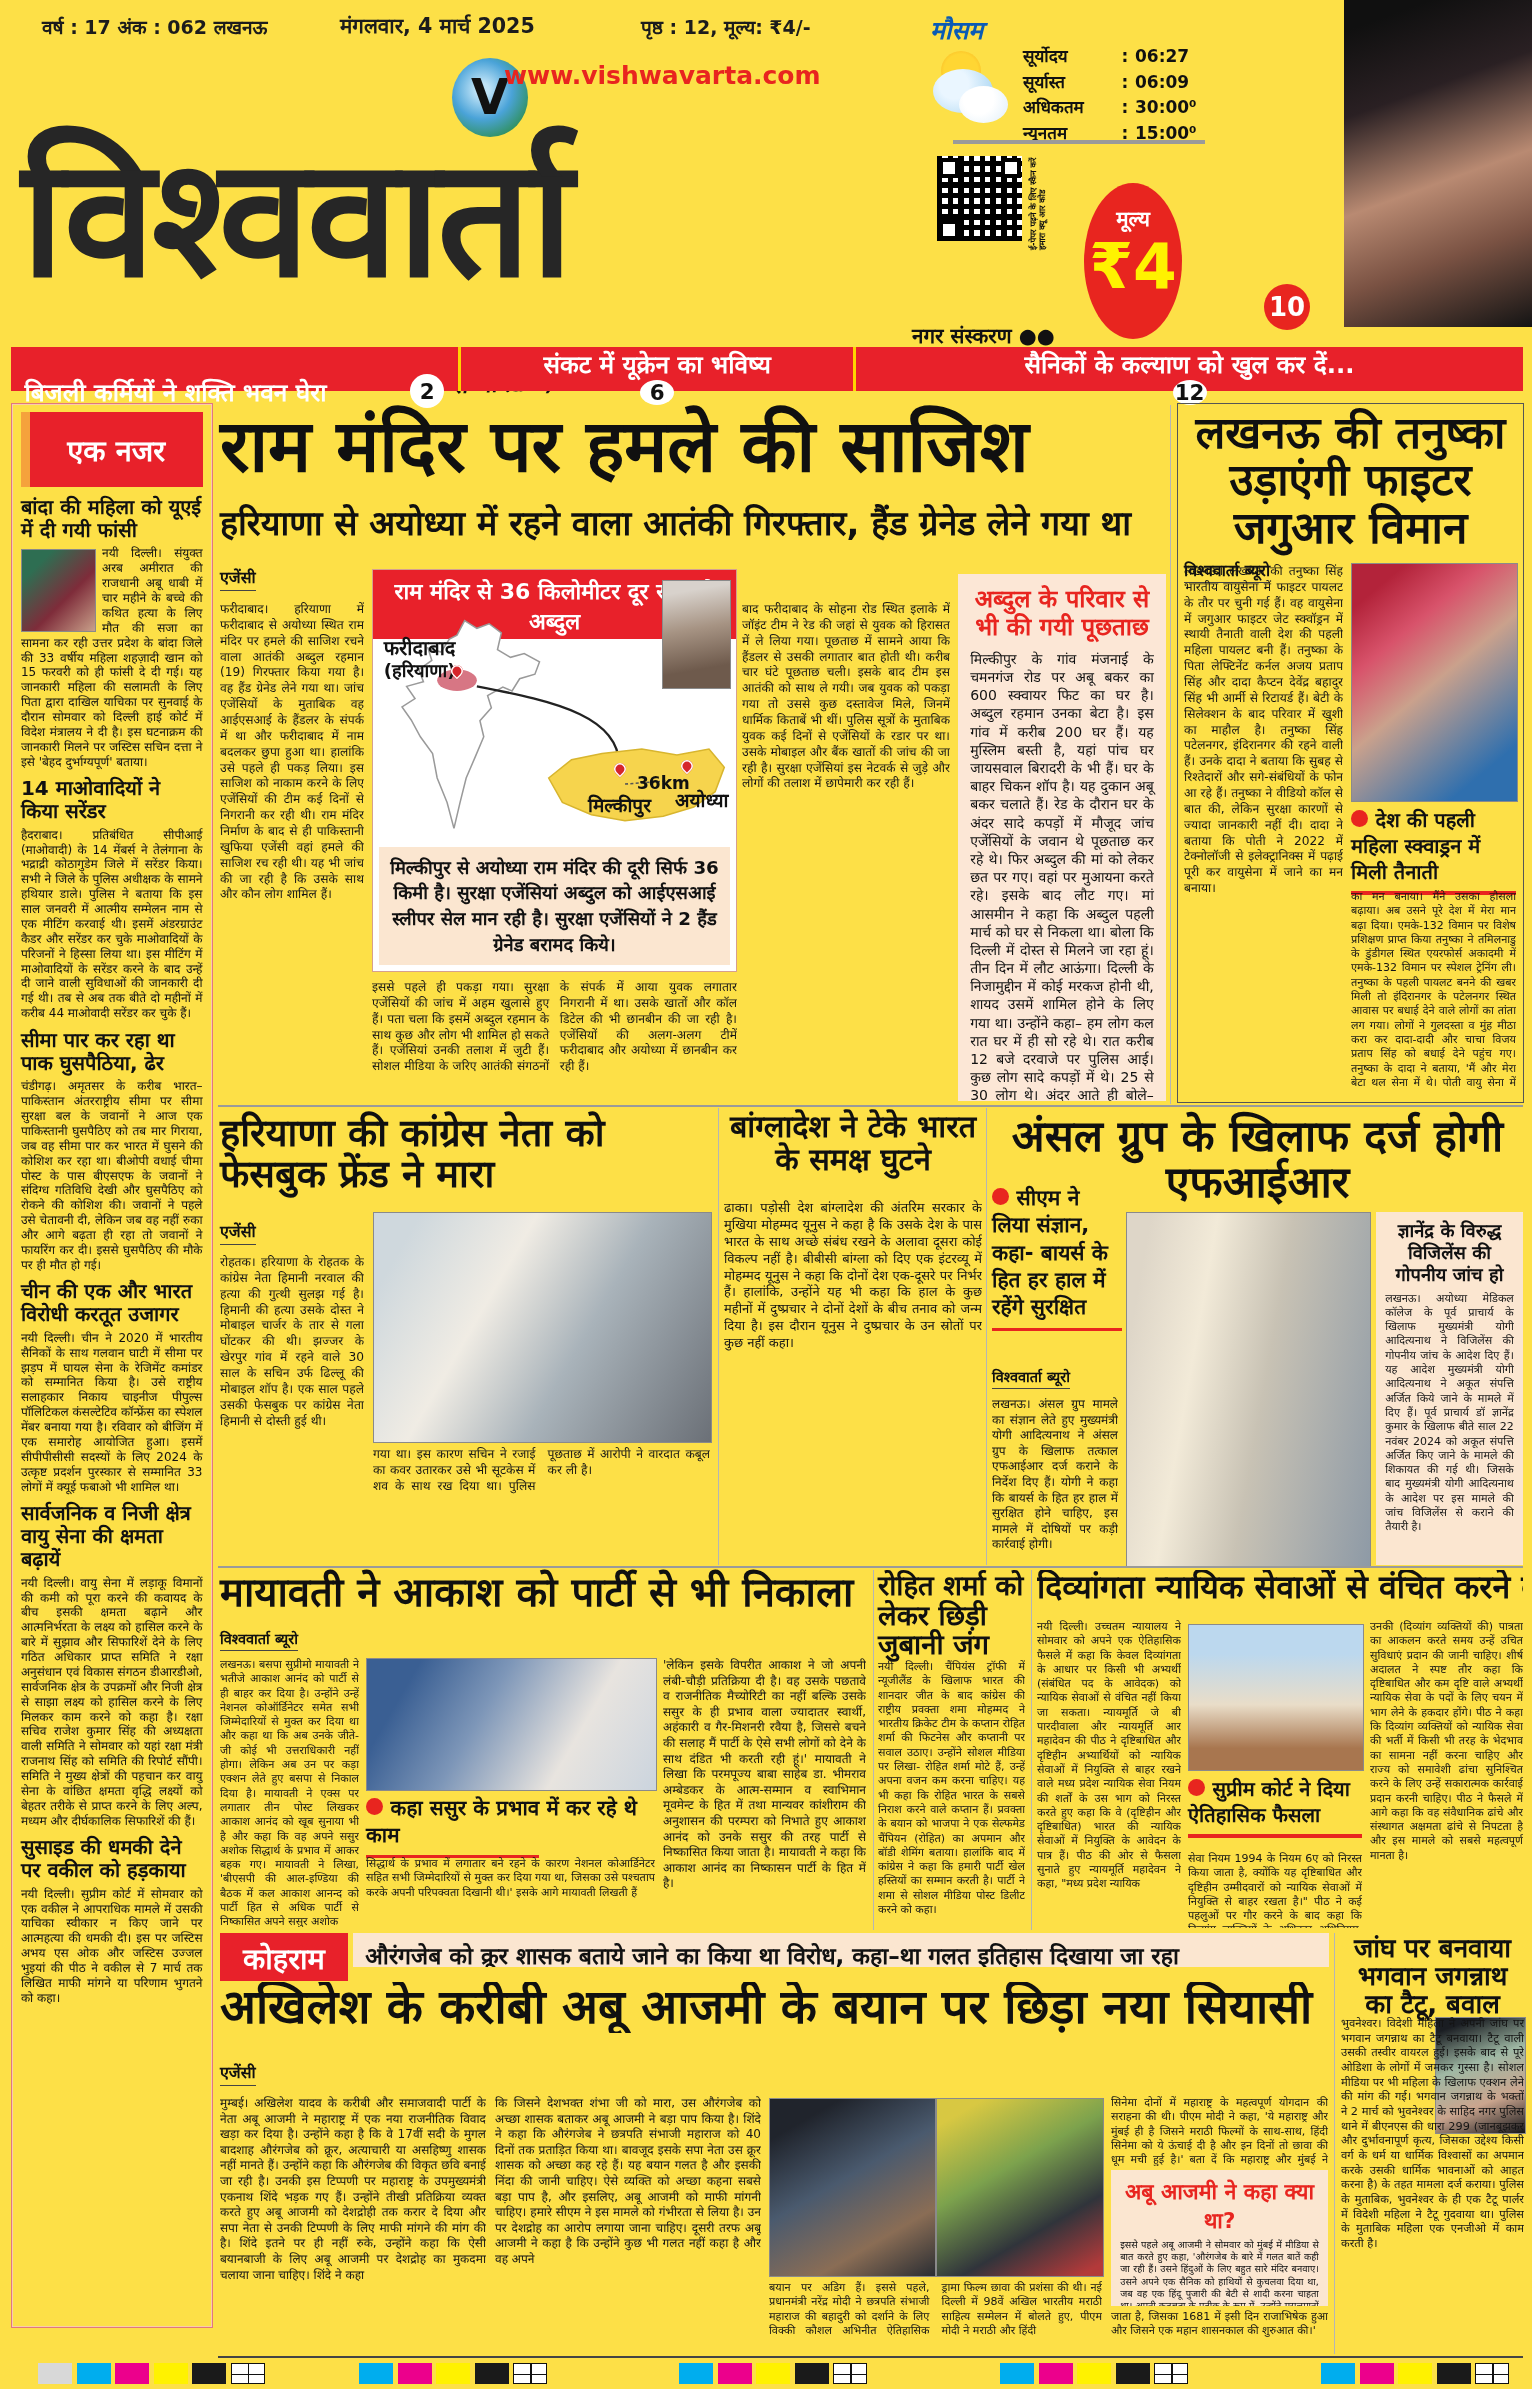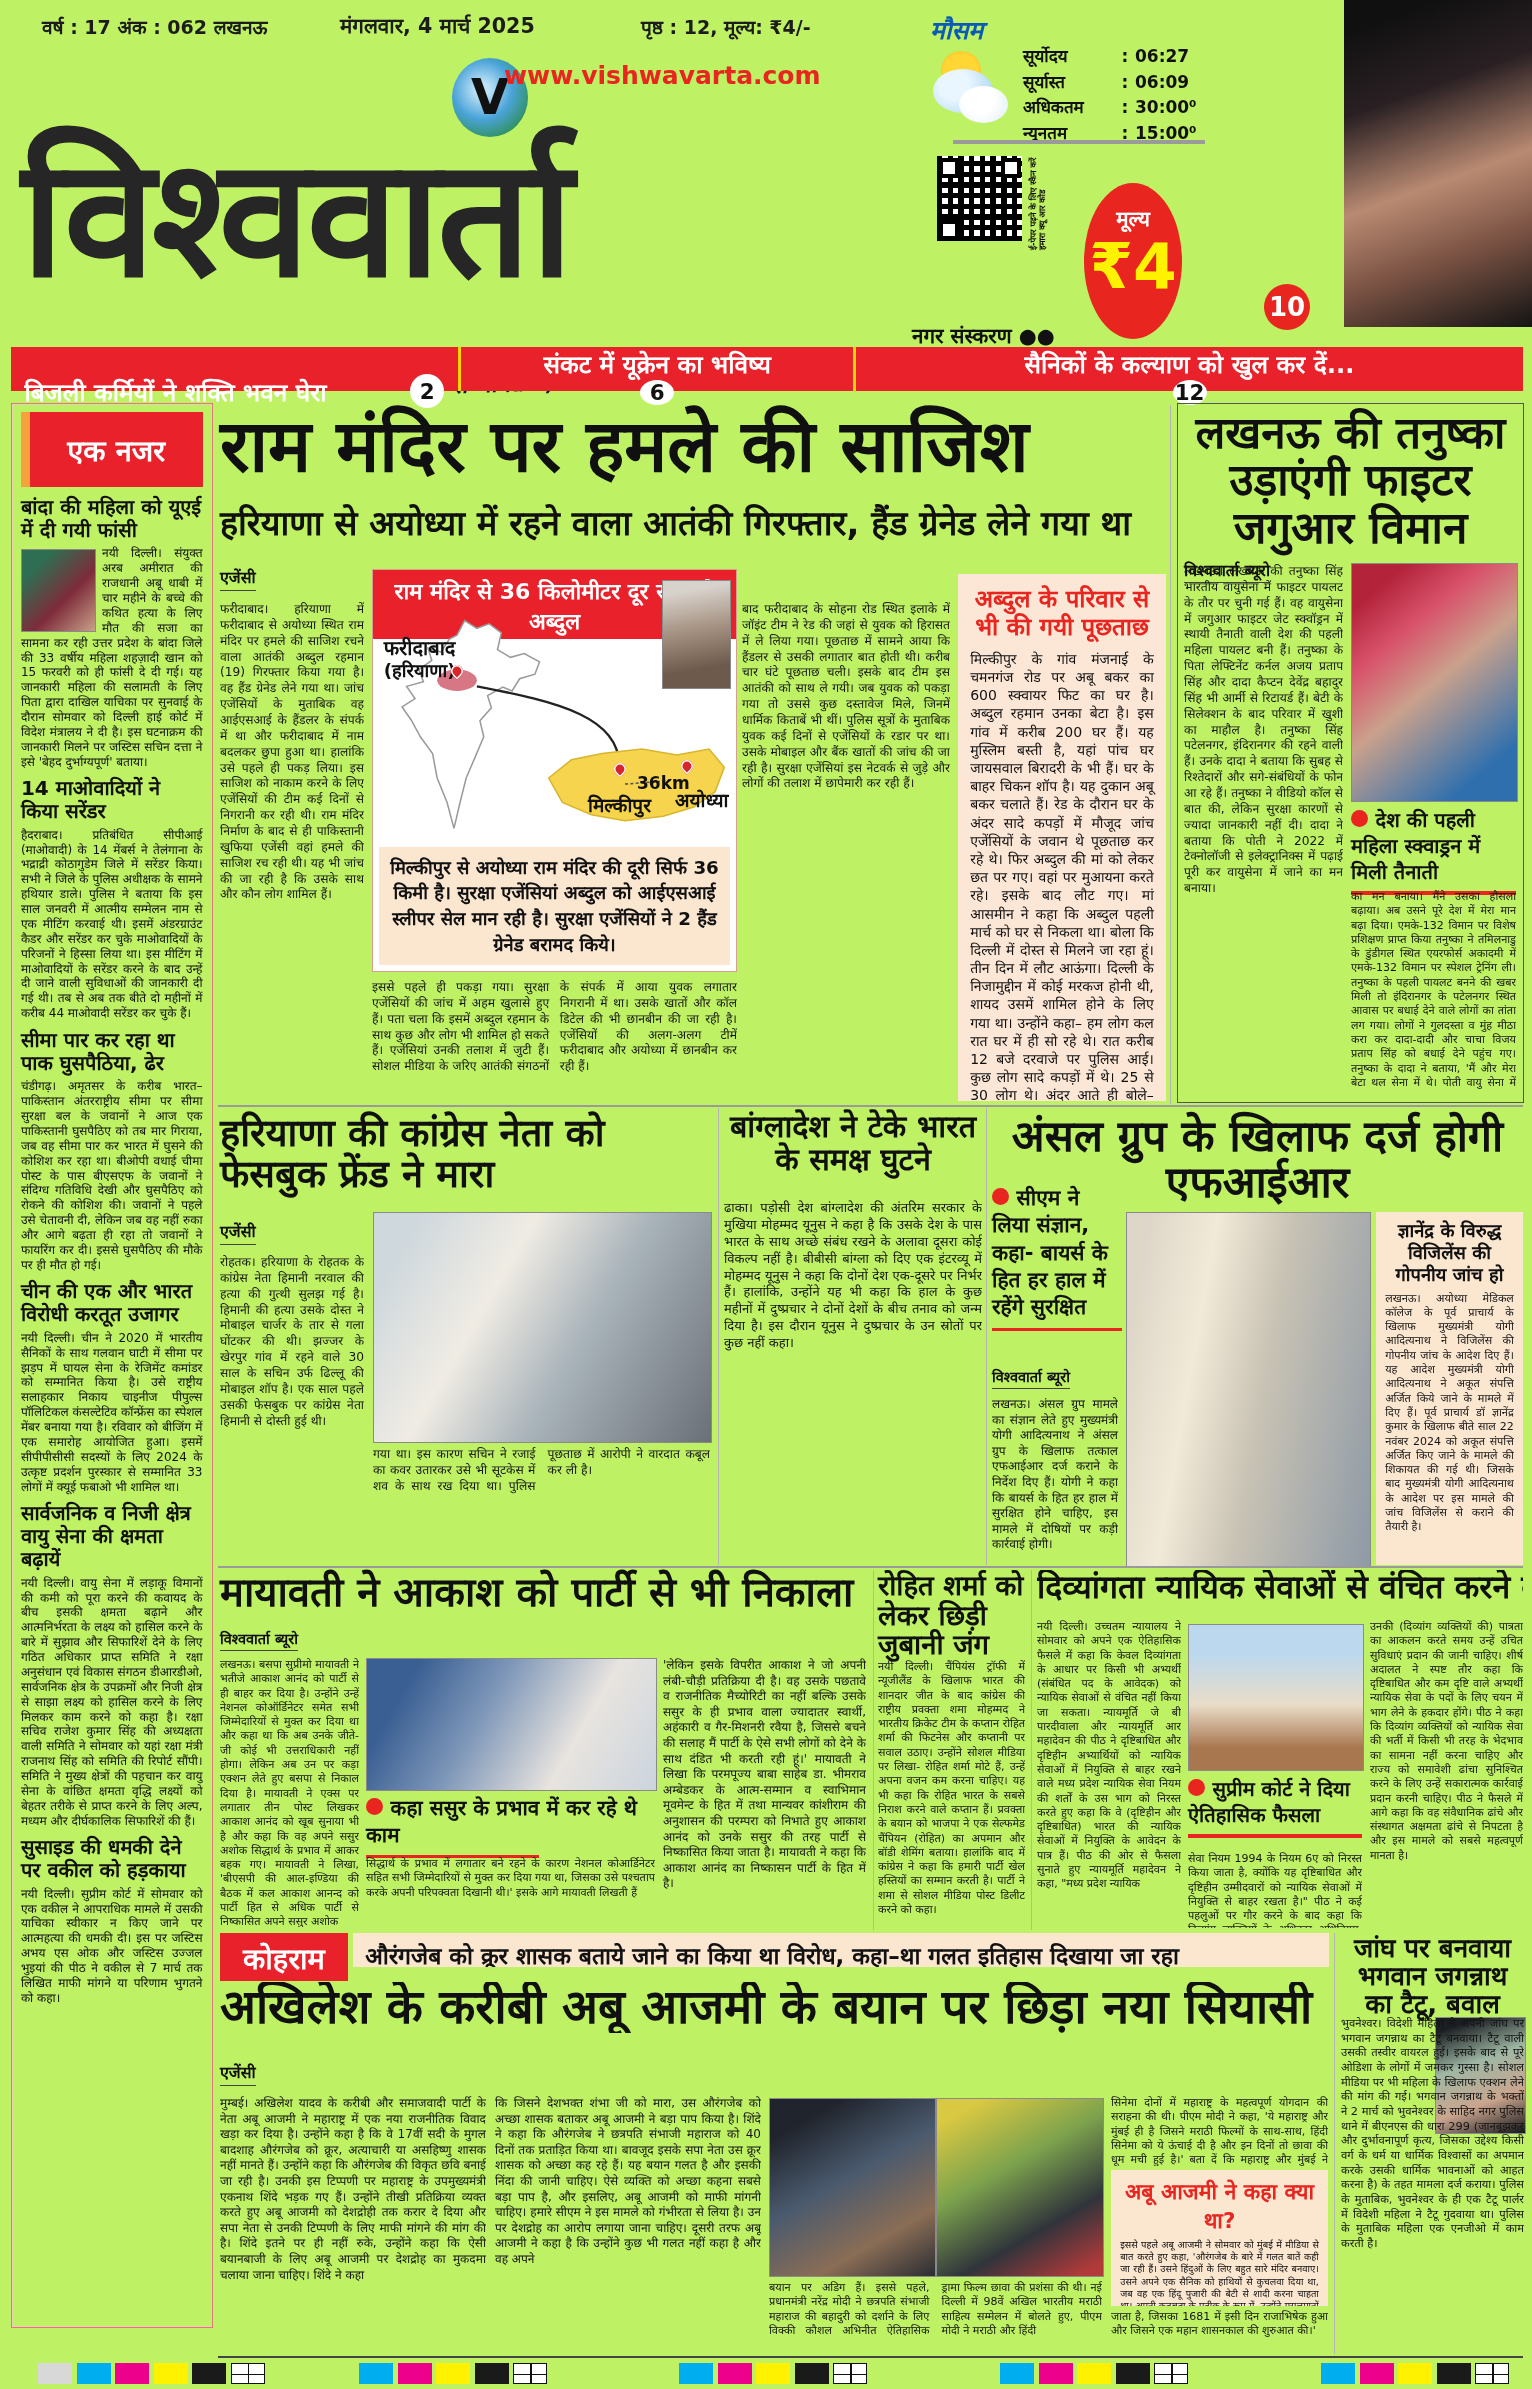--- a/index.html
+++ b/index.html
@@ -1,16 +1,16 @@
 <!DOCTYPE html>
 <html style="font-size:12.2px"><head>
 <meta charset="utf-8">
 <style>
   html,body{margin:0;padding:0;background:#fff;}
-  .page{position:relative;width:1533px;height:2389px;background:#bef264;overflow:hidden;
+  .page{position:relative;width:1533px;height:2389px;background:#fde047;overflow:hidden;
         font-family:"DejaVu Sans","Liberation Sans",sans-serif;color:#111;}
   .abs{position:absolute;}
   .body-text{font-size:12.2px;line-height:1.3;text-align:justify;color:#141414;}
   .headline{font-weight:bold;color:#101010;line-height:1.08;}
   .byline{font-weight:bold;font-size:16px;border-bottom:1.5px solid #444;display:inline-block;padding-bottom:1.5px;}
   .vrule{position:absolute;width:0.8px;background:#b5b5b5;}
   .hrule{position:absolute;height:1.5px;background:#9a9a9a;}
   .photo{border:0.8px solid #8a8a8a;}
   
   .top-dateline{font-size:19px;font-weight:bold;color:#1c1c1c;}

